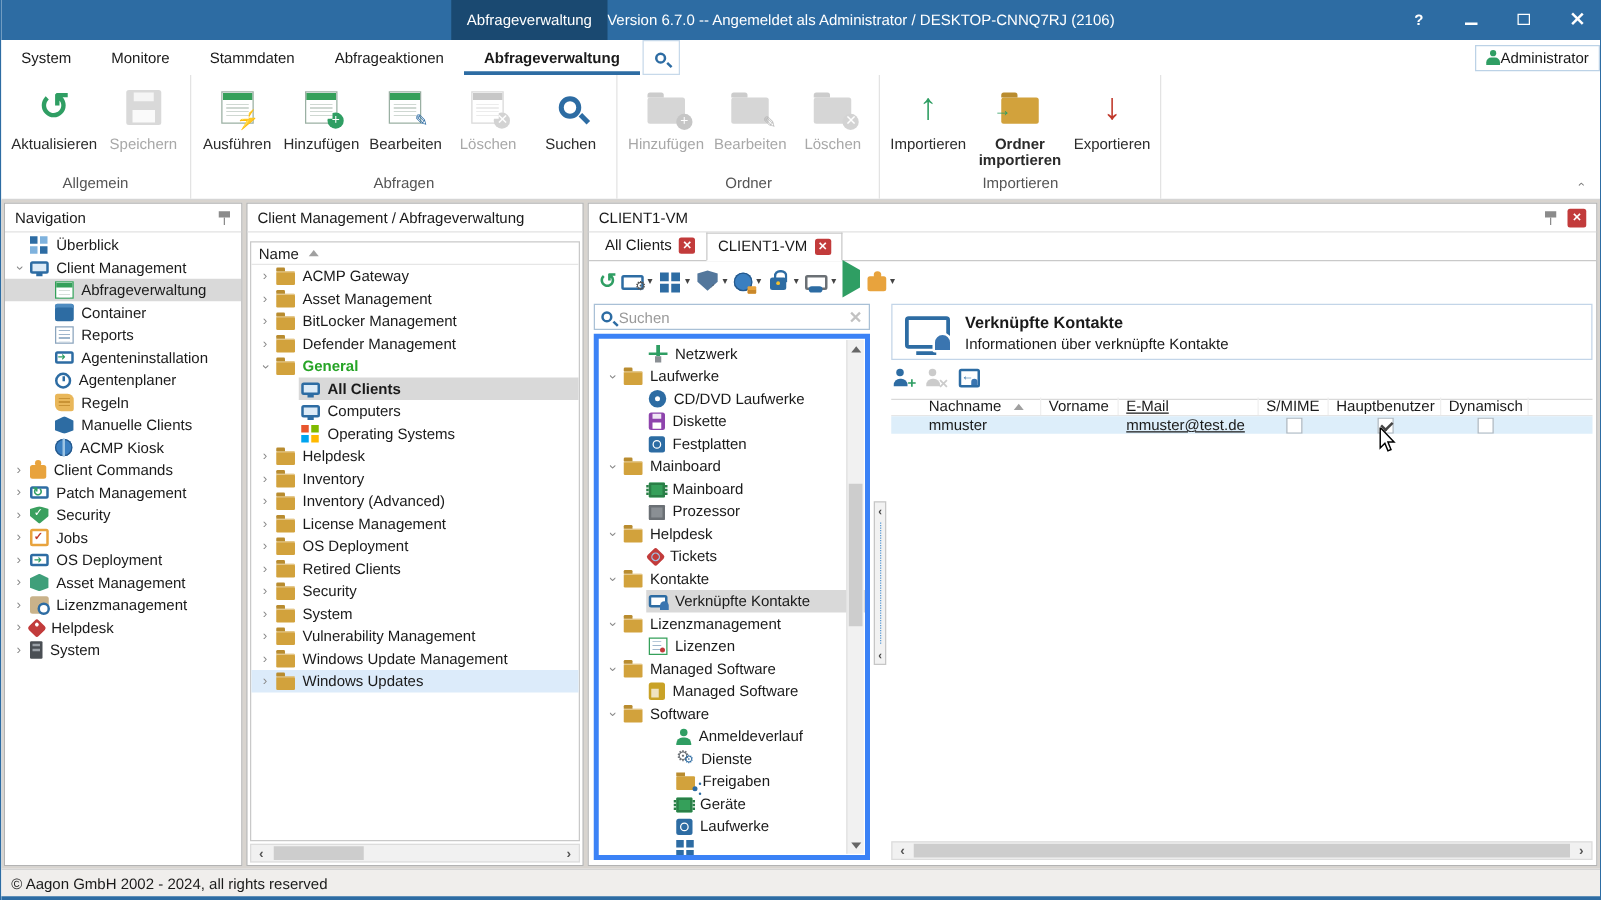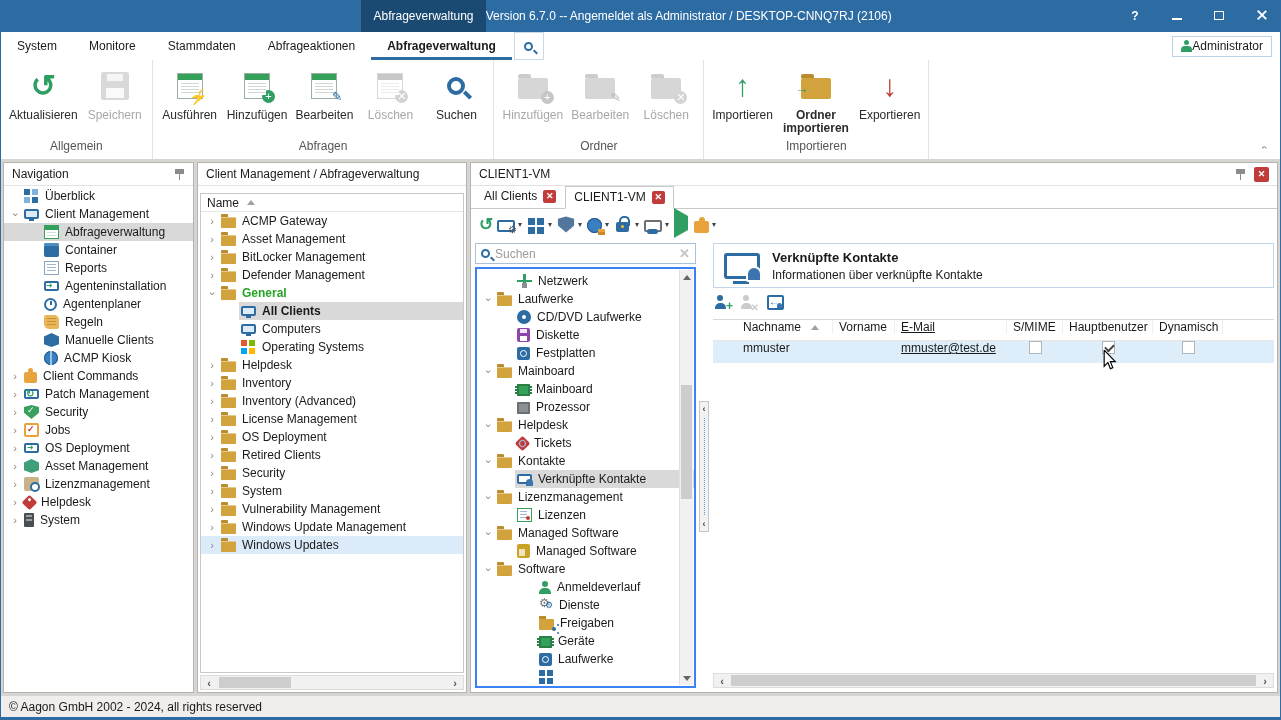--- a/index.html
+++ b/index.html
@@ -21,21 +21,21 @@
   .g-x::before,.g-x::after { content:""; position:absolute; left:5px; top:0; width:1.6px; height:12px; background:#fff; }
   .g-x::before { transform:rotate(45deg); } .g-x::after { transform:rotate(-45deg); }
 
   
   .menubar { position:absolute; left:0; right:0; top:32px; height:28px; background:#fff; display:flex; align-items:stretch; }
   .mitem { padding:0 16px; display:flex; align-items:center; }
   .mitem.active { font-weight:bold; box-shadow:inset 0 -3px 0 #2d6ca3; }
   .msearch { width:30px; margin-left:2px; display:flex; align-items:center; justify-content:center; border:1px solid #c7d9ea; }
   .lens { position:relative; width:9px; height:9px; border:2px solid #2d6ca3; border-radius:50%; }
   .lens::after { content:""; position:absolute; left:7px; top:7px; width:5px; height:2px; background:#2d6ca3; transform:rotate(45deg); }
-  .adminbtn { margin-left:auto; align-self:center; margin-right:8px; height:21px; border:1px solid #bcd2e6;
+  .adminbtn { margin-left:auto; align-self:center; margin-right:0; height:21px; border:1px solid #bcd2e6;
               display:flex; align-items:center; gap:0; padding:0 8px; background:#fff; }
   .i-person-s { width:11px; height:12px; position:relative; }
   .i-person-s::before { content:""; position:absolute; left:3px; top:0; width:5px; height:5px; border-radius:50%; background:#2f9e63; }
   .i-person-s::after { content:""; position:absolute; left:0; bottom:0; width:11px; height:6px; border-radius:4px 4px 0 0; background:#2f9e63; }
 
   
   .ribbon { position:absolute; left:0; right:0; top:60px; height:100px; background:#fff; border-bottom:1px solid #d5d5d5; display:flex; }
   .rgroup { display:flex; flex-direction:column; border-right:1px solid #e3e3e3; padding:0 4px; }
   .rbuttons { flex:1; display:flex; align-items:flex-start; padding-top:8px; }
   .rbtn { min-width:66px; padding:2px 4px 0; display:flex; flex-direction:column; align-items:center; gap:7px; color:#2b2b2b; text-align:center; }
@@ -231,21 +231,21 @@
   .tab { display:flex; align-items:center; gap:6px; padding:3px 8px 4px; border:1px solid transparent; }
   .tab.active { border-color:#c9c9c9; border-bottom-color:#fff; margin-bottom:-1px; background:#fff; }
   .xbadge { width:13px; height:13px; background:#c23b3b; color:#fff; font-size:9px; font-weight:bold;
             display:flex; align-items:center; justify-content:center; border-radius:2px; }
   .ctoolbar { height:31px; display:flex; align-items:center; padding-left:8px; gap:2px; }
 
   .ct-left { position:absolute; left:4px; top:80px; width:221px; bottom:4px; }
   .searchbox { height:21px; border:1px solid #a9c0d6; display:flex; align-items:center; gap:5px; padding:0 5px; }
   .searchbox .ph { flex:1; color:#9a9a9a; }
   .searchbox .clr { color:#c2c2c2; font-weight:bold; font-size:13px; }
-  .ctree { position:absolute; left:0; right:0; top:24px; bottom:0; border:2px solid #3b82f6; overflow:hidden; padding-top:3px; }
+  .ctree { position:absolute; left:0; right:0; top:24px; bottom:0; border:4px solid #3b82f6; overflow:hidden; padding-top:3px; }
   .ti.lv2 { padding-left:38px; }
   .ti.lv2f { padding-left:22px; }
   .ti.lv3 { padding-left:60px; }
 
   .vsplit { position:absolute; left:228px; top:238px; width:10px; height:131px; background:#f2f2f2; border:1px solid #c6c6c6; }
   .vsplit::before { content:""; position:absolute; left:4px; top:16px; bottom:16px; border-left:1px dotted #5a9bd5; }
   .vsplit .sarr { position:absolute; left:0; width:100%; text-align:center; color:#444; font-size:9px; font-weight:bold; }
   .vsplit .sarr.top { top:2px; } .vsplit .sarr.bot { bottom:2px; }
 
   .ct-right { position:absolute; left:242px; right:3px; top:80px; bottom:4px; }
@@ -262,21 +262,21 @@
   .c-add .body, .c-del .body { position:absolute; left:0; bottom:1px; width:11px; height:6px; border-radius:5px 5px 0 0; background:#2d6ca3; }
   .c-del { position:relative; width:16px; height:15px; opacity:.45; filter:grayscale(1); }
   .c-del::before { content:""; position:absolute; left:2px; top:0; width:6px; height:6px; border-radius:50%; background:#8a8f94; }
   .c-del::after { content:"✕"; position:absolute; right:-2px; bottom:-3px; color:#8a8f94; font-weight:bold; font-size:10px; }
   .c-del .body { background:#8a8f94; }
   .c-import { position:relative; width:17px; height:15px; border:2px solid #2d6ca3; border-radius:2px; }
   .c-import::before { content:"←"; position:absolute; left:0px; top:-1px; color:#2d6ca3; font-size:10px; font-weight:bold; }
   .c-import::after { content:""; position:absolute; right:0px; bottom:0px; width:5px; height:5px; border-radius:50% 50% 0 0; background:#3a75b0; }
 
   .dtable { position:absolute; left:0; right:0; top:76px; }
-  .trh, .trd { display:flex; height:22px; align-items:flex-start; }
+  .trh, .trd { display:flex; height:14px; align-items:flex-end; }
   .trh { border-top:1px solid #d9d9d9; border-bottom:1px solid #e6e6e6; }
   .td { display:flex; align-items:center; padding-left:6px; border-right:1px solid #efefef; overflow:hidden; white-space:nowrap; }
   .th { gap:10px; }
   .w-sel { width:24px; padding-left:0; } .w-nach { width:96px; } .w-vor { width:62px; } .w-mail { width:112px;text-decoration:underline; }
   .w-smime { width:56px; justify-content:flex-start; } .w-haupt { width:90px; } .w-dyn { width:70px; } .w-fill { flex:1; border-right:none; }
   .trd { background:#ddeefa; position:relative; }
   .trd .td { border-right:none; }
   .cbwrap { justify-content:center; padding-left:0; }
   .cb { width:13px; height:13px; border:1px solid #aab6c0; background:#fff; position:relative; }
   .cb.checked::after { content:""; position:absolute; left:2px; top:2px; width:7px; height:4px;

